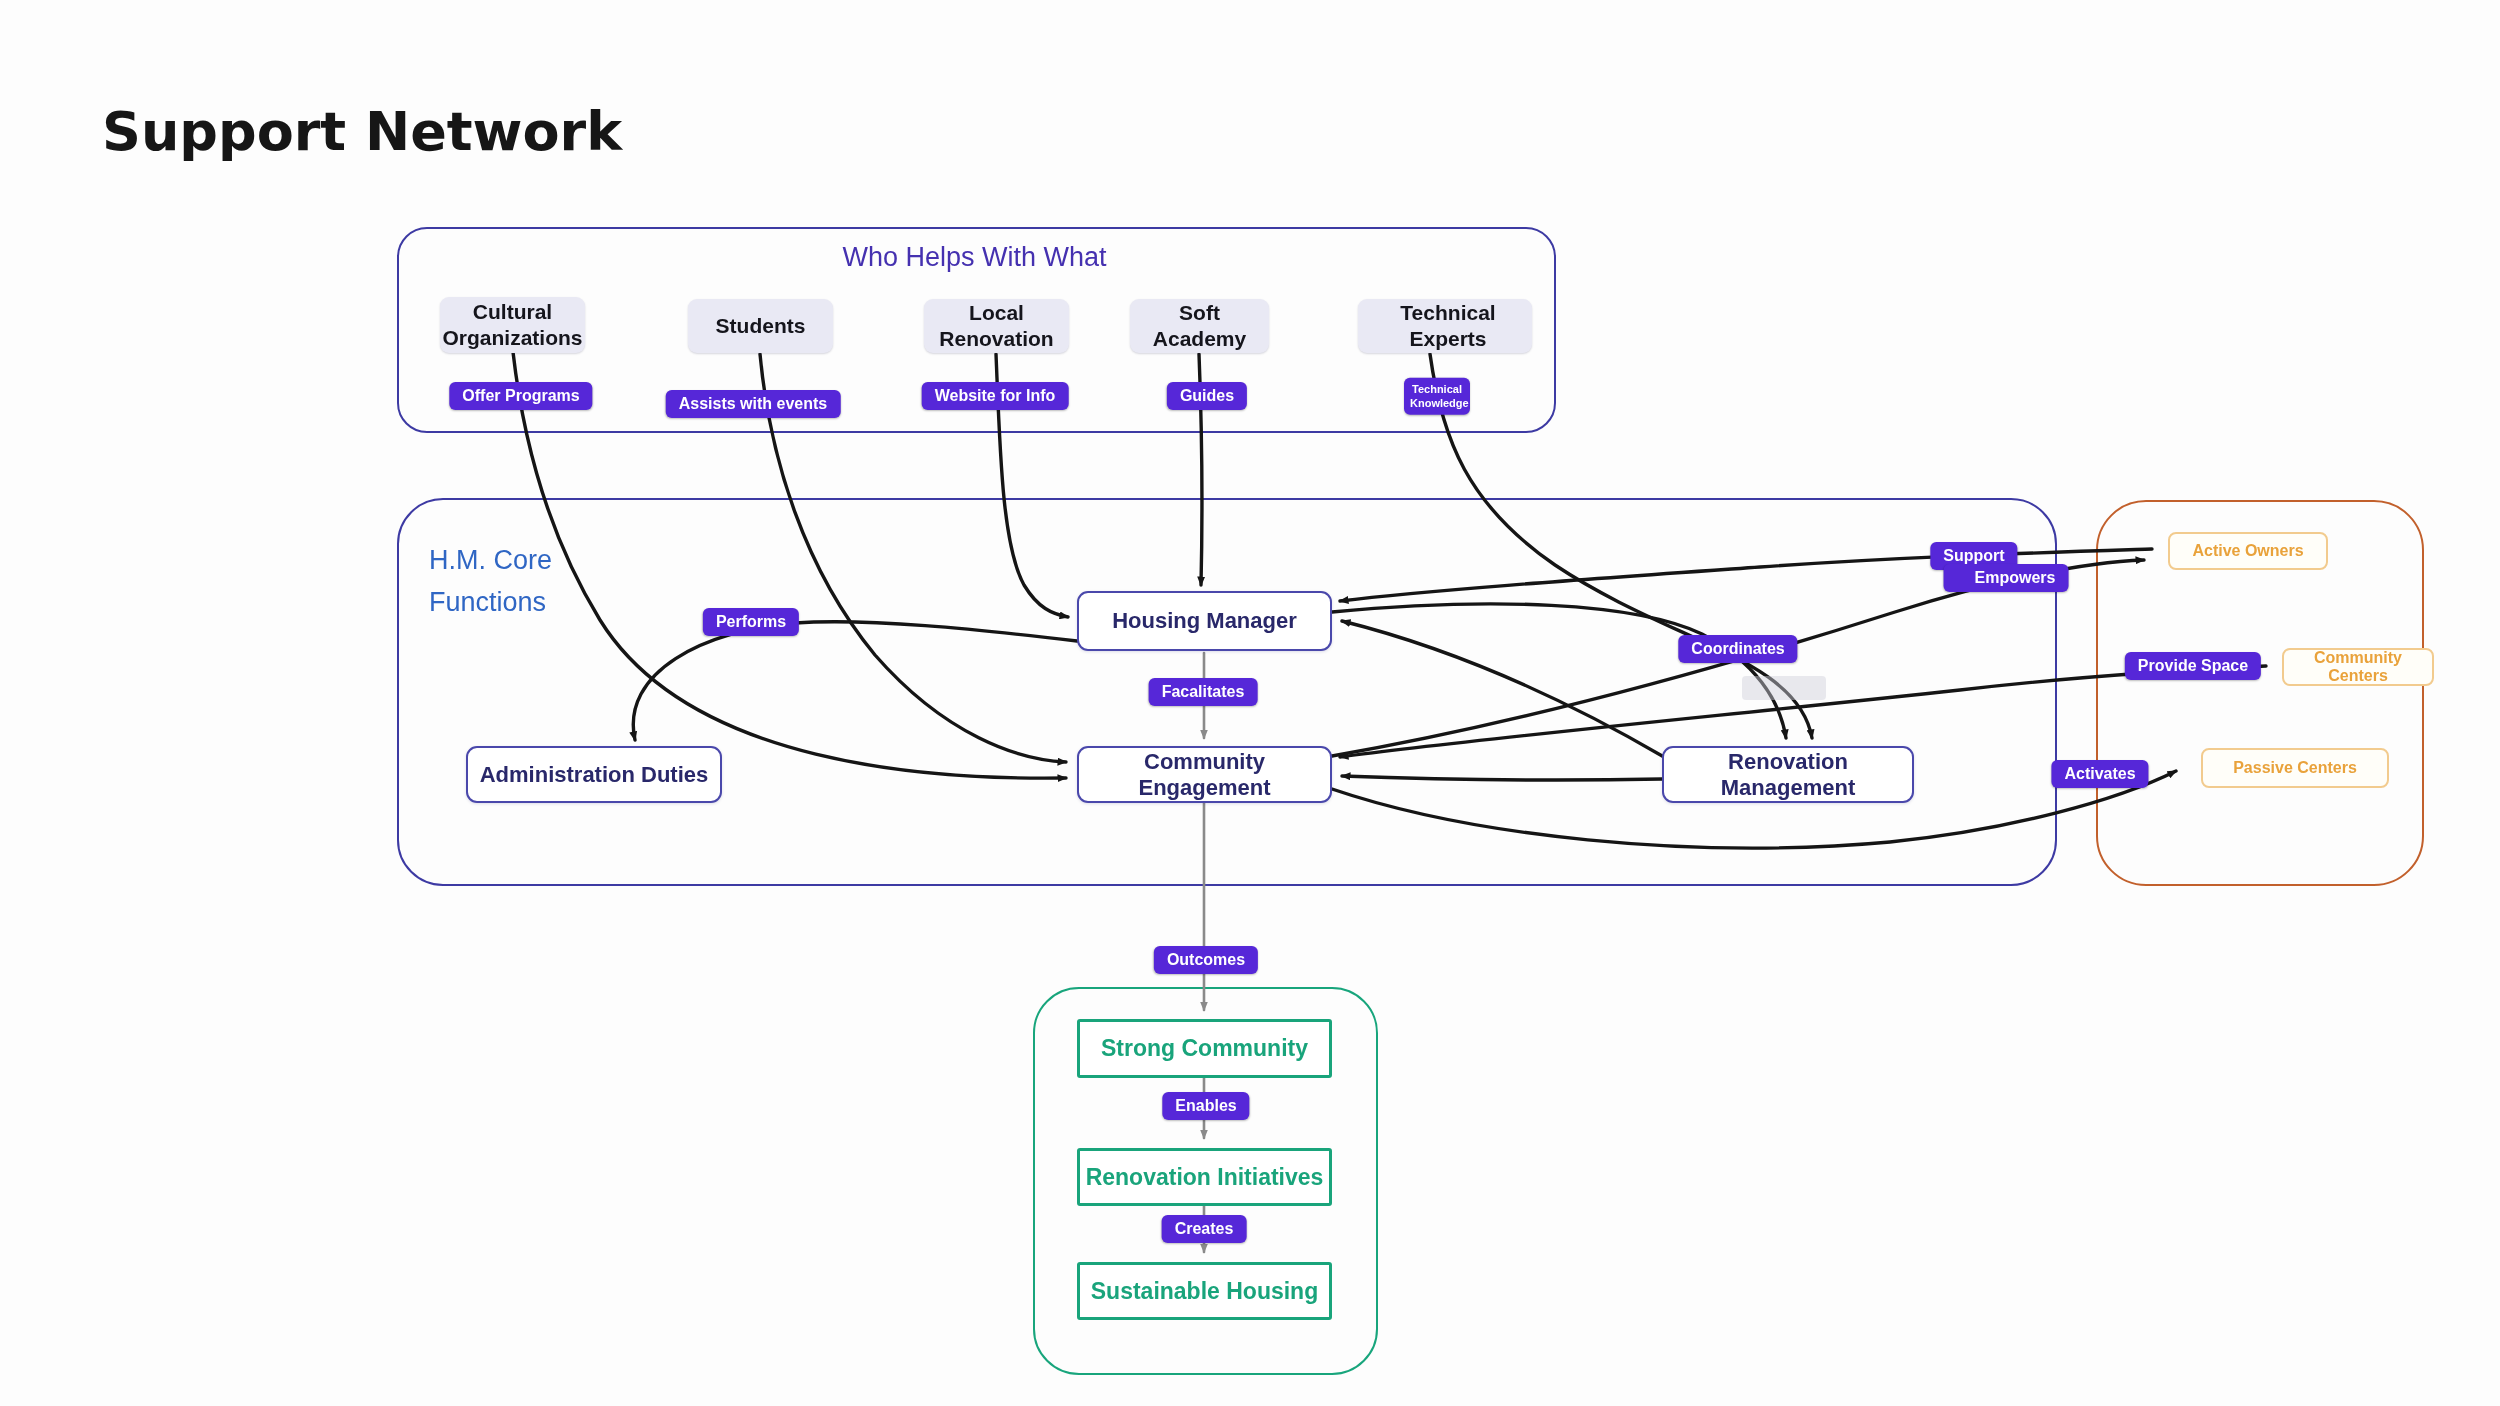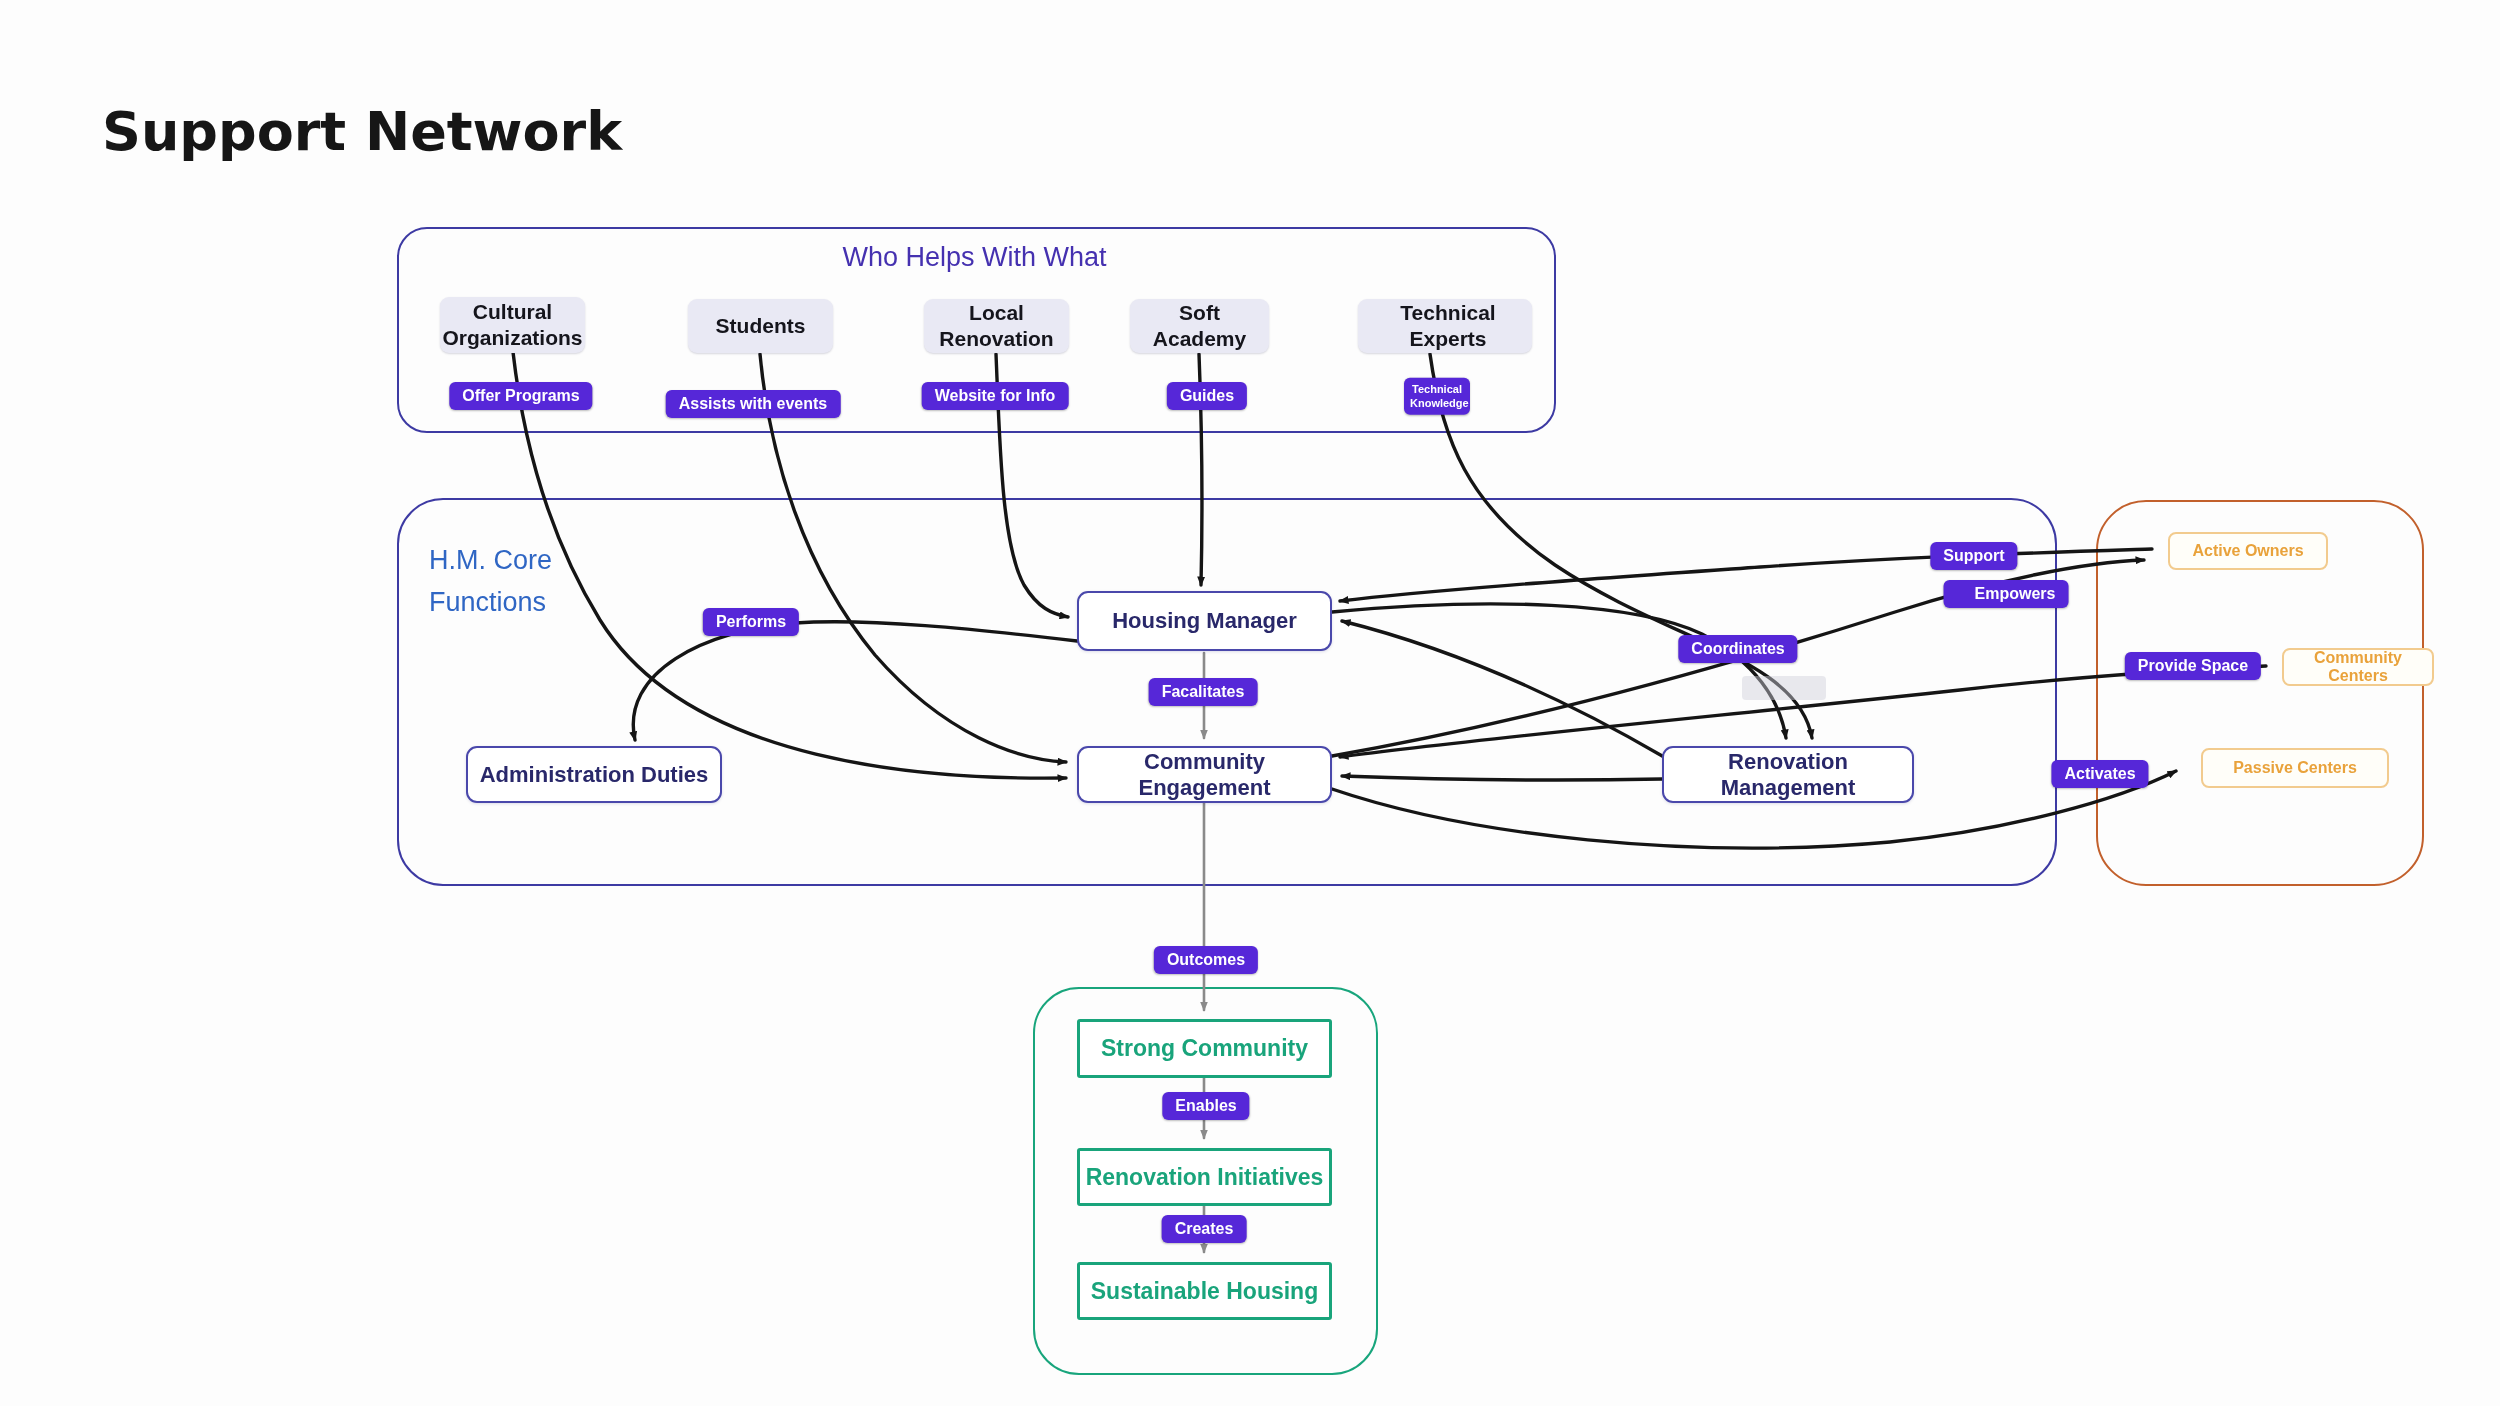--- a/index.html
+++ b/index.html
@@ -119,21 +119,21 @@
 
   <div class="elabel" style="left:521px;top:396px;">Offer Programs</div>
   <div class="elabel" style="left:753px;top:404px;">Assists with events</div>
   <div class="elabel" style="left:995px;top:396px;">Website for Info</div>
   <div class="elabel" style="left:1207px;top:396px;">Guides</div>
   <div class="elabel small" style="left:1437px;top:396px;">Technical Knowledge</div>
   <div class="elabel" style="left:751px;top:622px;">Performs</div>
   <div class="elabel" style="left:1203px;top:692px;">Facalitates</div>
   <div class="elabel" style="left:1738px;top:649px;">Coordinates</div>
   <div class="elabel" style="left:1974px;top:556px;">Support</div>
-  <div class="elabel" style="left:2006px;top:594px;padding-left:31px;">Empowers</div>
+  <div class="elabel" style="left:2006px;top:578px;padding-left:31px;">Empowers</div>
   <div class="elabel" style="left:2193px;top:666px;">Provide Space</div>
   <div class="elabel" style="left:2100px;top:774px;">Activates</div>
   <div class="elabel" style="left:1206px;top:960px;">Outcomes</div>
   <div class="elabel" style="left:1206px;top:1106px;">Enables</div>
   <div class="elabel" style="left:1204px;top:1229px;">Creates</div>
 
   <div class="ghost"></div>
 
 </div>
 

